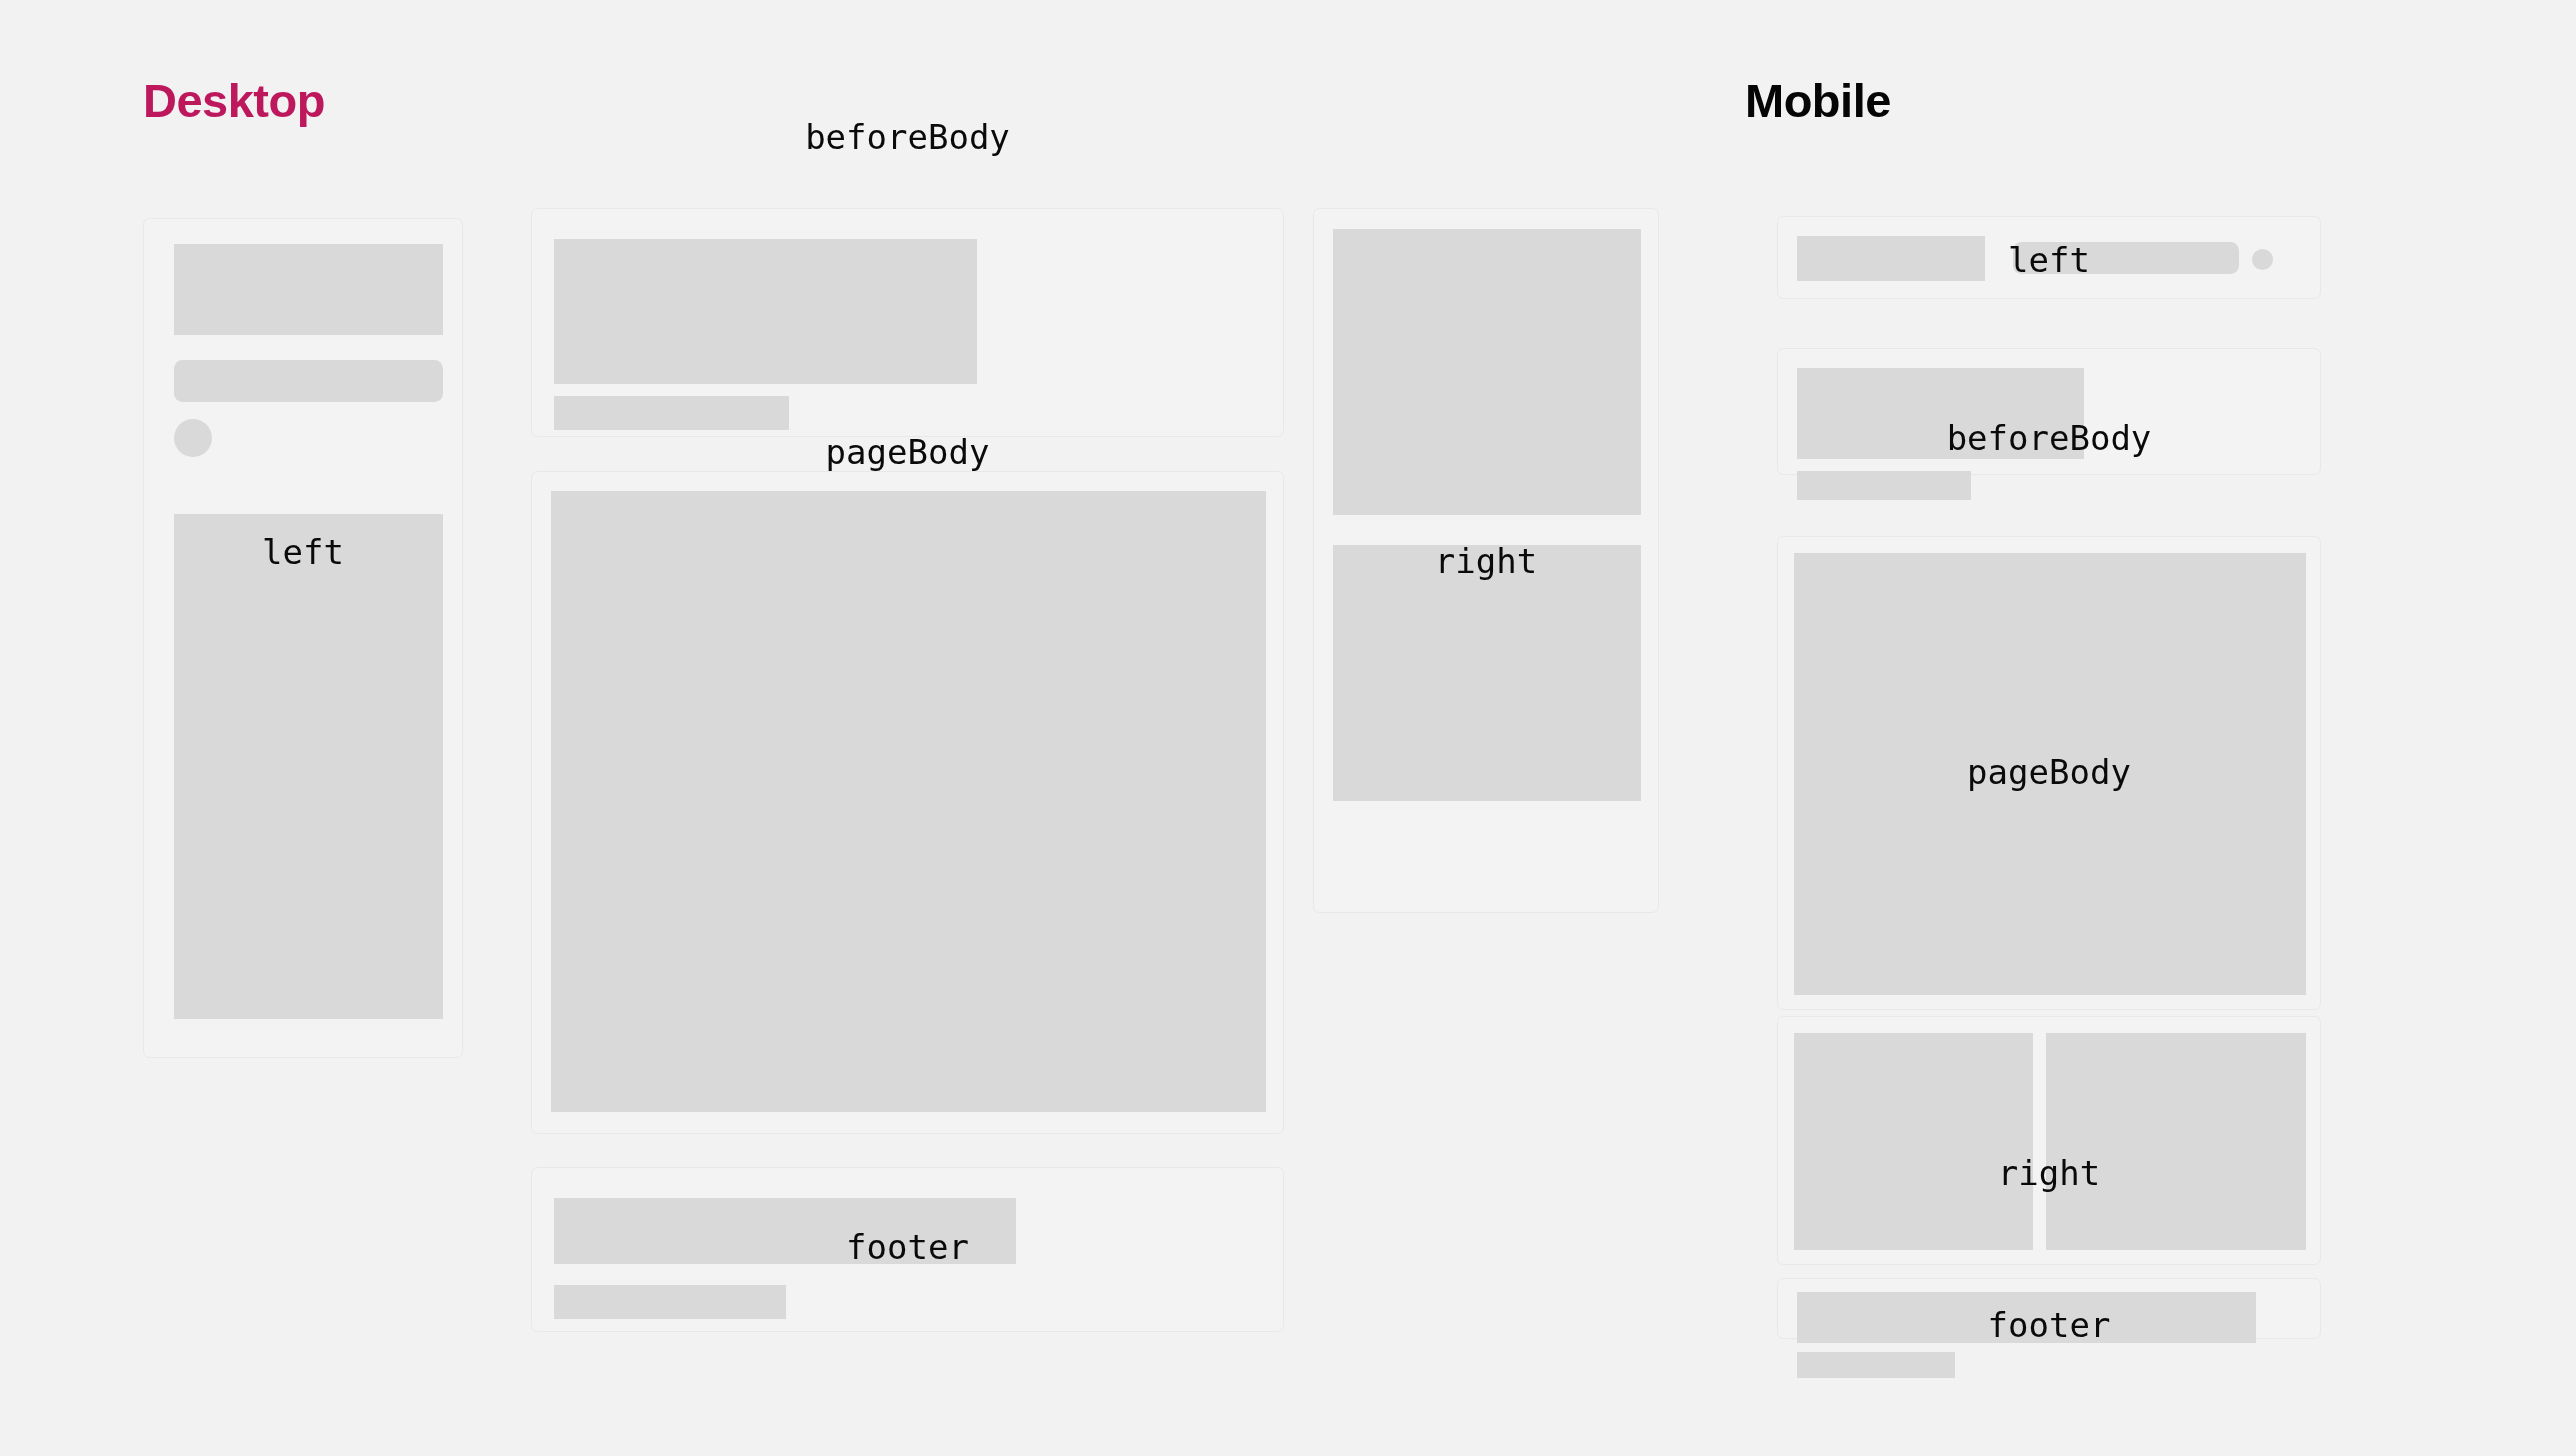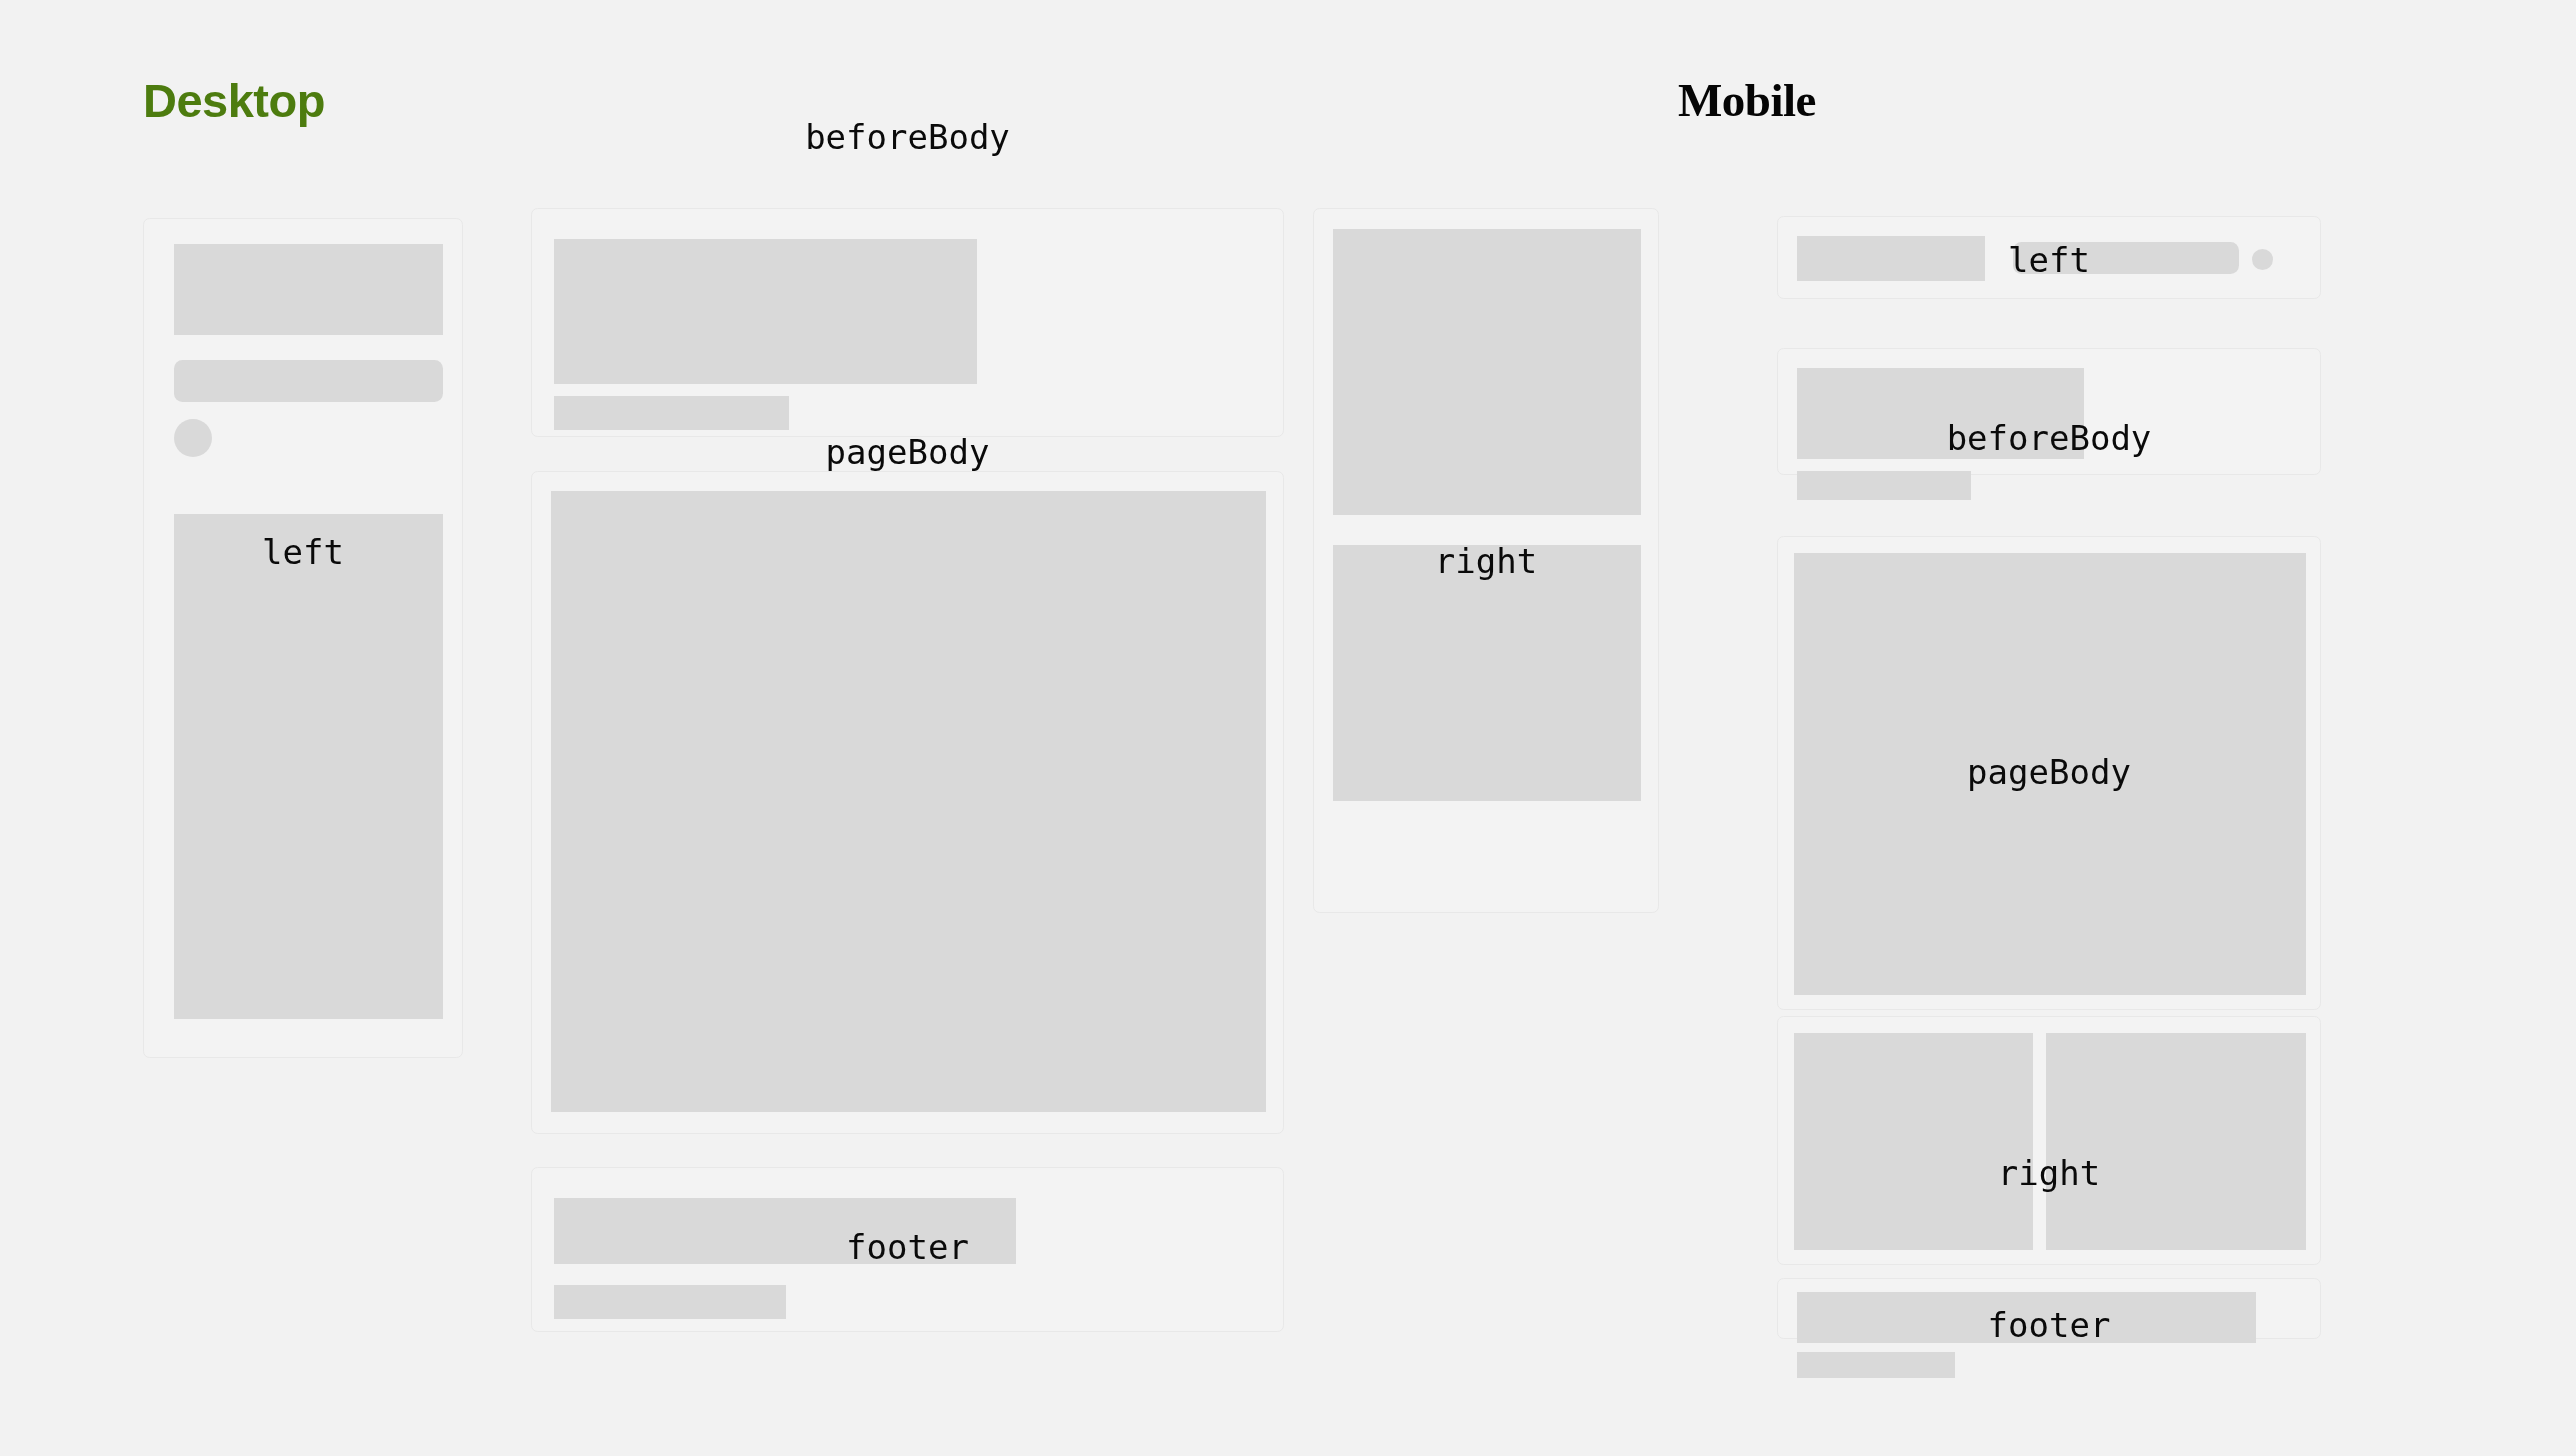--- a/index.html
+++ b/index.html
@@ -18,21 +18,21 @@
   .heading {
     position: absolute;
     font-size: 47px;
     font-weight: bold;
     color: #050505;
     letter-spacing: -0.5px;
     line-height: 1;
     white-space: nowrap;
   }
   #heading-desktop { left: 143px; top: 77px; }
-  #heading-mobile  { left: 1678px; top: 77px; font-family: Liberation Serif, serif; }
+  #heading-mobile  { left: 1745px; top: 77px; }
 
   
   .panel {
     position: absolute;
     background: #f3f3f3;
     border: 1.9px solid #e8e8e8;
     border-radius: 6.6px;
   }
   .panel-inner {
     position: relative;
@@ -110,21 +110,21 @@
   #m-rt-label { top: 1156px; }
 
   #panel-mobile-footer { left: 1777px; top: 1278px; width: 544px; height: 61px; }
   #m-ft-b1 { left: 19px; top: 13px; width: 459px; height: 51px; }
   #m-ft-b2 { left: 19px; top: 73px; width: 158px; height: 26px; }
   #m-ft-label { top: 1308px; }
 </style>
 </head>
 <body style="background: rgb(242, 242, 242);">
 
-<div class="heading" id="heading-desktop" style="color: #4d7c0f;">Desktop</div>
+<div class="heading" id="heading-desktop" style="color: #be185d;">Desktop</div>
 
 <div class="panel" id="panel-desktop-left" style="background: rgb(243, 243, 243); border-color: rgb(232, 232, 232);">
   <div class="panel-inner">
     <div class="blk" id="d-left-b1" style="background: rgb(217, 217, 217);"></div>
     <div class="blk round" id="d-left-b2" style="background: rgb(217, 217, 217);"></div>
     <div class="blk circle" id="d-left-dot" style="background: rgb(217, 217, 217);"></div>
     <div class="blk" id="d-left-b3" style="background: rgb(217, 217, 217);"></div>
   </div>
 </div>
 <div class="region-label" id="d-left-label" style="left: 143px; width: 320px; color: rgb(10, 10, 10);">left</div>

